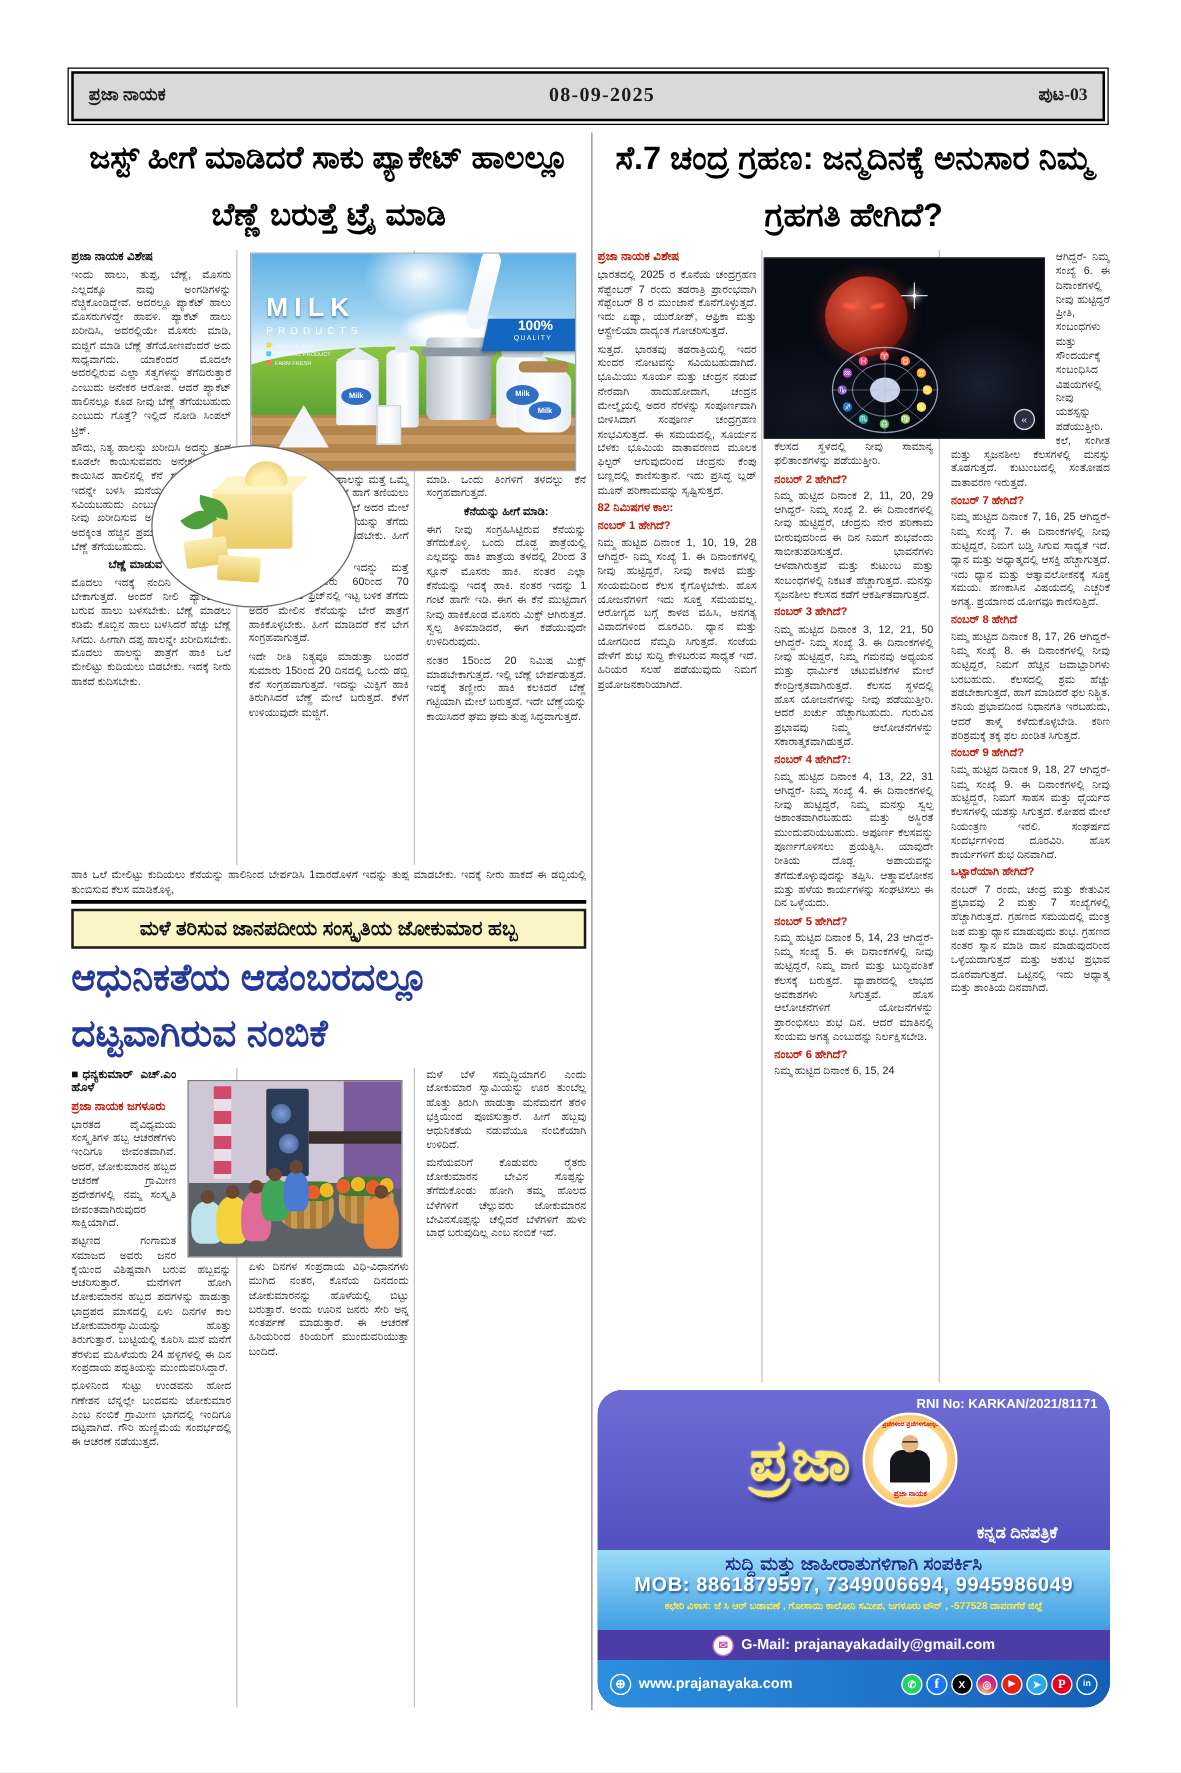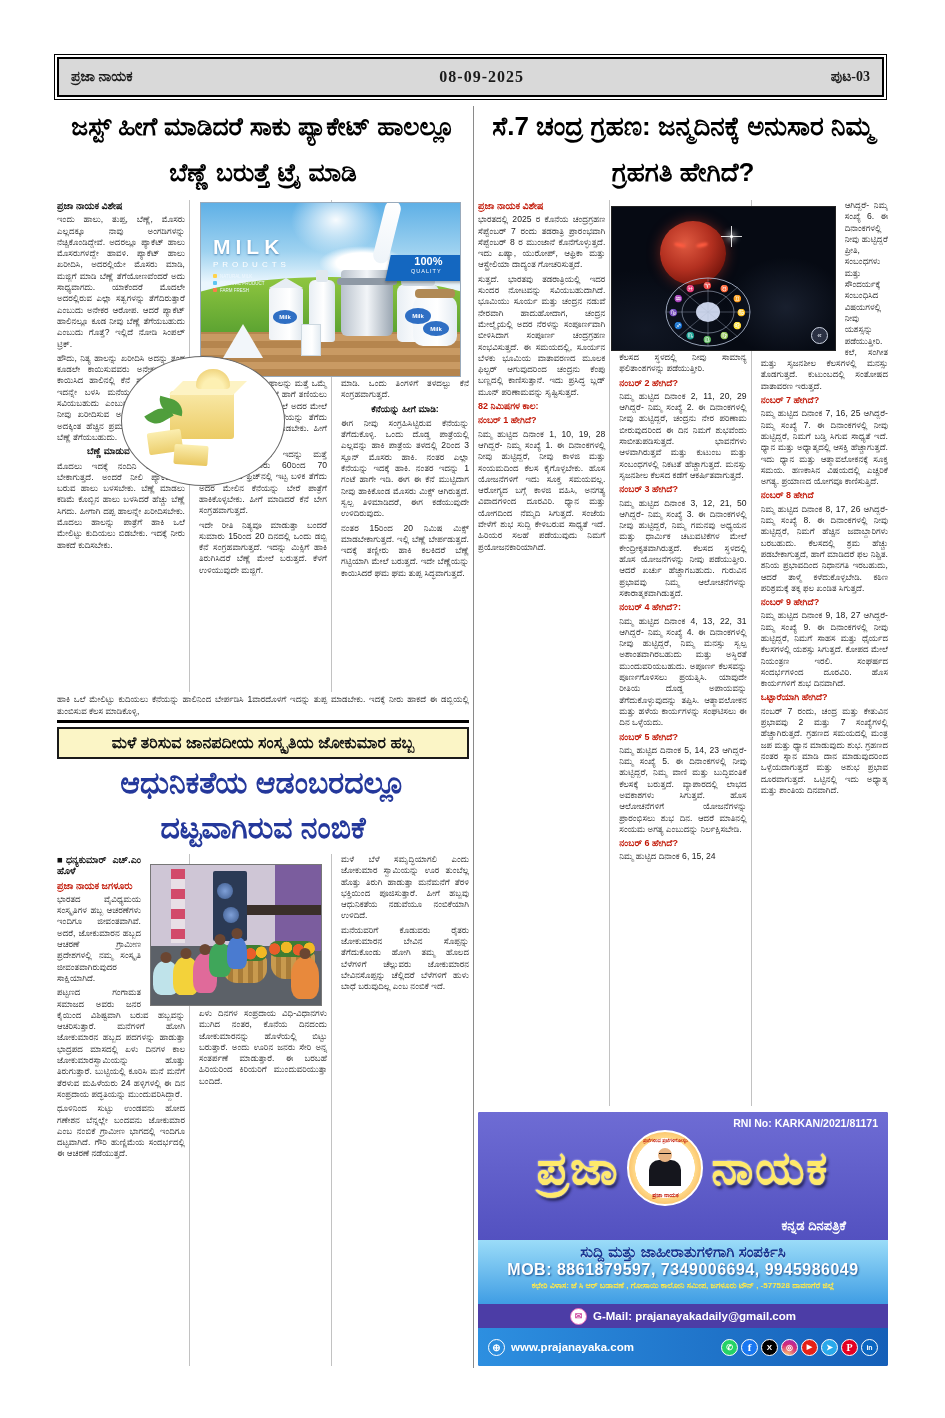--- a/index.html
+++ b/index.html
@@ -11,21 +11,21 @@
        border:2px solid #000;outline:1px solid #000;outline-offset:2px;
        display:flex;align-items:center;justify-content:space-between;padding:0 12px;box-sizing:border-box;}
   .hdr .t{font-weight:bold;font-size:14px;font-family:"Liberation Serif",serif;}
   .hdr .date{font-size:16px;letter-spacing:1px;}
 
   
   .headline-red{position:absolute;left:57px;top:103px;width:412px;height:94px;text-align:center;
        color:#000000;font-weight:800;font-size:25px;line-height:46px;}
   .headline-blk{position:absolute;left:478px;top:103px;width:410px;height:94px;text-align:center;
        color:#000;font-weight:800;font-size:26px;line-height:46px;}
-  .headline-blue{position:absolute;left:57px;top:760px;width:412px;height:92px;text-align:center;
+  .headline-blue{position:absolute;left:57px;top:760px;width:412px;height:92px;text-align:left;
        color:#24389b;font-weight:800;font-size:30px;line-height:45px;}
 
   .vdiv{position:absolute;left:473px;top:106px;width:1px;height:1262px;background:#8a8a8a;}
 
   
   .cols{position:absolute;display:flex;gap:9px;}
   .col{flex:1 1 0;font-size:8.6px;line-height:11.3px;text-align:justify;color:#222;overflow:hidden;}
   .col.rule{border-right:1px solid #c2c2c2;padding-right:4px;}
   .blk{margin:0 0 3px;}
   .blk.sub{font-weight:bold;text-align:center;font-size:9px;color:#111;margin:3px 0;}
@@ -121,21 +121,21 @@
   .flow{position:absolute;width:46px;height:16px;border-radius:8px;background:
         radial-gradient(6px 6px at 12% 50%,#e85d2a 90%,transparent),
         radial-gradient(6px 6px at 38% 40%,#f2b824 90%,transparent),
         radial-gradient(6px 6px at 64% 55%,#e85d2a 90%,transparent),
         radial-gradient(6px 6px at 88% 45%,#f2b824 90%,transparent),#3f7d32;}
   .woman{position:absolute;border-radius:45% 45% 30% 30%;}
   .woman:before{content:"";position:absolute;left:50%;top:-9px;transform:translateX(-50%);
         width:11px;height:11px;border-radius:50%;background:#6b4632;}
 
   
-  .ad{position:absolute;left:478px;top:1112px;width:410px;height:254px;border-radius:2px;overflow:hidden;
+  .ad{position:absolute;left:478px;top:1112px;width:410px;height:254px;border-radius:20px;overflow:hidden;
       box-shadow:0 0 0 1px #3c3cae inset;}
   .ad-top{position:relative;height:128px;background:linear-gradient(180deg,#6e6cd4,#5351c0);}
   .ad-rni{position:absolute;right:10px;top:5px;color:#fff;font-weight:bold;font-size:10.5px;}
   .ad-logo{position:absolute;left:0;top:18px;width:100%;display:flex;align-items:center;justify-content:center;gap:8px;}
   .ad-word{font-size:46px;font-weight:800;color:#ffe96a;
       text-shadow:0 0 2px #fff,2px 3px 3px rgba(20,20,60,.8);letter-spacing:2px;}
   .emblem{width:72px;height:72px;border-radius:50%;background:radial-gradient(circle,#ffffff 58%,#ffd98a 59%,#f09a2e 100%);
       border:2px solid #fff;position:relative;overflow:hidden;flex:0 0 auto;}
   .emblem .etop{position:absolute;left:0;top:5px;width:100%;text-align:center;font-size:5px;color:#c21807;font-weight:bold;}
   .emblem .ebot{position:absolute;left:0;bottom:5px;width:100%;text-align:center;font-size:6px;color:#c21807;font-weight:bold;}
@@ -263,21 +263,21 @@
           <div class="blk by">■ಧನ್ಯಕುಮಾರ್ ಎಚ್.ಎಂ ಹೊಳೆ</div>
           <div class="blk byr">ಪ್ರಜಾ ನಾಯಕ ಜಗಳೂರು</div>
           <div class="blk p">ಭಾರತದ ವೈವಿಧ್ಯಮಯ ಸಂಸ್ಕೃತಿಗಳ ಹಬ್ಬ ಆಚರಣೆಗಳು ಇಂದಿಗೂ ಜೀವಂತವಾಗಿವೆ. ಅದರೆ, ಜೋಕುಮಾರನ ಹಬ್ಬದ ಆಚರಣೆ ಗ್ರಾಮೀಣ ಪ್ರದೇಶಗಳಲ್ಲಿ ನಮ್ಮ ಸಂಸ್ಕೃತಿ ಜೀವಂತವಾಗಿರುವುದರ ಸಾಕ್ಷಿಯಾಗಿದೆ.</div>
           <div class="blk p">ಪಟ್ಟಣದ ಗಂಗಾಮತ ಸಮಾಜದ ಅವರು ಜನರ ಕೈಯಿಂದ ವಿಶಿಷ್ಟವಾಗಿ ಬರುವ ಹಬ್ಬವನ್ನು ಆಚರಿಸುತ್ತಾರೆ. ಮನೆಗಳಿಗೆ ಹೋಗಿ ಜೋಕುಮಾರನ ಹಬ್ಬದ ಪದಗಳನ್ನು ಹಾಡುತ್ತಾ ಭಾದ್ರಪದ ಮಾಸದಲ್ಲಿ ಏಳು ದಿನಗಳ ಕಾಲ ಜೋಕುಮಾರಸ್ವಾಮಿಯನ್ನು ಹೊತ್ತು ತಿರುಗುತ್ತಾರೆ. ಬುಟ್ಟಿಯಲ್ಲಿ ಕೂರಿಸಿ ಮನೆ ಮನೆಗೆ ತೆರಳುವ ಮಹಿಳೆಯರು 24 ಹಳ್ಳಿಗಳಲ್ಲಿ ಈ ದಿನ ಸಂಪ್ರದಾಯ ಪದ್ಧತಿಯನ್ನು ಮುಂದುವರಿಸಿದ್ದಾರೆ.</div>
           <div class="blk p">ಧೂಳಿನಿಂದ ಸುಟ್ಟು ಉಂಡವನು ಹೋದ ಗಣೇಶನ ಬೆನ್ನಲ್ಲೇ ಬಂದವನು ಜೋಕುಮಾರ ಎಂಬ ನಂಬಿಕೆ ಗ್ರಾಮೀಣ ಭಾಗದಲ್ಲಿ ಇಂದಿಗೂ ದಟ್ಟವಾಗಿದೆ. ಗೌರಿ ಹುಣ್ಣಿಮೆಯ ಸಂದರ್ಭದಲ್ಲಿ ಈ ಆಚರಣೆ ನಡೆಯುತ್ತದೆ.</div>
         </div>
     </div>
     <div class="col rule">
       <div class="spacer" style="height:154px"></div>
       <div>
-          <div class="blk p">ಏಳು ದಿನಗಳ ಸಂಪ್ರದಾಯ ವಿಧಿ-ವಿಧಾನಗಳು ಮುಗಿದ ನಂತರ, ಕೊನೆಯ ದಿನದಂದು ಜೋಕುಮಾರನನ್ನು ಹೊಳೆಯಲ್ಲಿ ಬಿಟ್ಟು ಬರುತ್ತಾರೆ. ಅಂದು ಊರಿನ ಜನರು ಸೇರಿ ಅನ್ನ ಸಂತರ್ಪಣೆ ಮಾಡುತ್ತಾರೆ. ಈ ಬರಬಹೆ ಹಿರಿಯರಿಂದ ಕಿರಿಯರಿಗೆ ಮುಂದುವರಿಯುತ್ತಾ ಬಂದಿದೆ.</div>
+          <div class="blk p">ಏಳು ದಿನಗಳ ಸಂಪ್ರದಾಯ ವಿಧಿ-ವಿಧಾನಗಳು ಮುಗಿದ ನಂತರ, ಕೊನೆಯ ದಿನದಂದು ಜೋಕುಮಾರನನ್ನು ಹೊಳೆಯಲ್ಲಿ ಬಿಟ್ಟು ಬರುತ್ತಾರೆ. ಅಂದು ಊರಿನ ಜನರು ಸೇರಿ ಅನ್ನ ಸಂತರ್ಪಣೆ ಮಾಡುತ್ತಾರೆ. ಈ ಆಚರಣೆ ಹಿರಿಯರಿಂದ ಕಿರಿಯರಿಗೆ ಮುಂದುವರಿಯುತ್ತಾ ಬಂದಿದೆ.</div>
         </div>
     </div>
     <div class="col">
       <div>
           <div class="blk p">ಮಳೆ ಬೆಳೆ ಸಮೃದ್ಧಿಯಾಗಲಿ ಎಂದು ಜೋಕುಮಾರ ಸ್ವಾಮಿಯನ್ನು ಊರ ತುಂಬೆಲ್ಲ ಹೊತ್ತು ತಿರುಗಿ ಹಾಡುತ್ತಾ ಮನೆಮನೆಗೆ ತೆರಳಿ ಭಕ್ತಿಯಿಂದ ಪೂಜಿಸುತ್ತಾರೆ. ಹೀಗೆ ಹಬ್ಬವು ಆಧುನಿಕತೆಯ ನಡುವೆಯೂ ನಂಬಿಕೆಯಾಗಿ ಉಳಿದಿದೆ.</div>
           <div class="blk p">ಮನೆಯವರಿಗೆ ಕೊಡುವರು ರೈತರು ಜೋಕುಮಾರನ ಬೇವಿನ ಸೊಪ್ಪನ್ನು ತೆಗೆದುಕೊಂಡು ಹೋಗಿ ತಮ್ಮ ಹೊಲದ ಬೆಳೆಗಳಿಗೆ ಚೆಲ್ಲುವರು ಜೋಕುಮಾರನ ಬೇವಿನಸೊಪ್ಪನ್ನು ಚೆಲ್ಲಿದರೆ ಬೆಳೆಗಳಿಗೆ ಹುಳು ಬಾಧೆ ಬರುವುದಿಲ್ಲ ಎಂಬ ನಂಬಿಕೆ ಇದೆ.</div>
         </div>
     </div>
   </div>
 
@@ -384,21 +384,20 @@
       <div class="ad-rni">RNI No: KARKAN/2021/81171</div>
       <div class="ad-logo">
         <span class="ad-word">ಪ್ರಜಾ</span>
         <span class="emblem">
           <span class="etop">ಪ್ರಜೆಗಳಿಂದ ಪ್ರಜೆಗಳಿಗೋಸ್ಕರ</span>
           <span class="suit"></span>
           <span class="head"></span>
           <span class="spec"></span>
           <span class="ebot">ಪ್ರಜಾ ನಾಯಕ</span>
         </span>
-        <span class="ad-word">ನಾಯಕ</span>
       </div>
       <div class="ad-tag">ಕನ್ನಡ ದಿನಪತ್ರಿಕೆ</div>
     </div>
     <div class="ad-mid">
       <div class="ad-contact">ಸುದ್ದಿ ಮತ್ತು ಜಾಹೀರಾತುಗಳಿಗಾಗಿ ಸಂಪರ್ಕಿಸಿ</div>
       <div class="ad-mob">MOB: 8861879597, 7349006694, 9945986049</div>
       <div class="ad-addr">ಕಛೇರಿ ವಿಳಾಸ: ಜೆ ಸಿ ಆರ್ ಬಡಾವಣೆ , ಗೋಸಾಯಿ ಕಾಲೋನಿ ಸಮೀಪ, ಜಗಳೂರು ಟೌನ್ , -577528 ದಾವಣಗೆರೆ ಜಿಲ್ಲೆ</div>
     </div>
     <div class="ad-mail">
       <span class="mail-ic">✉</span>

